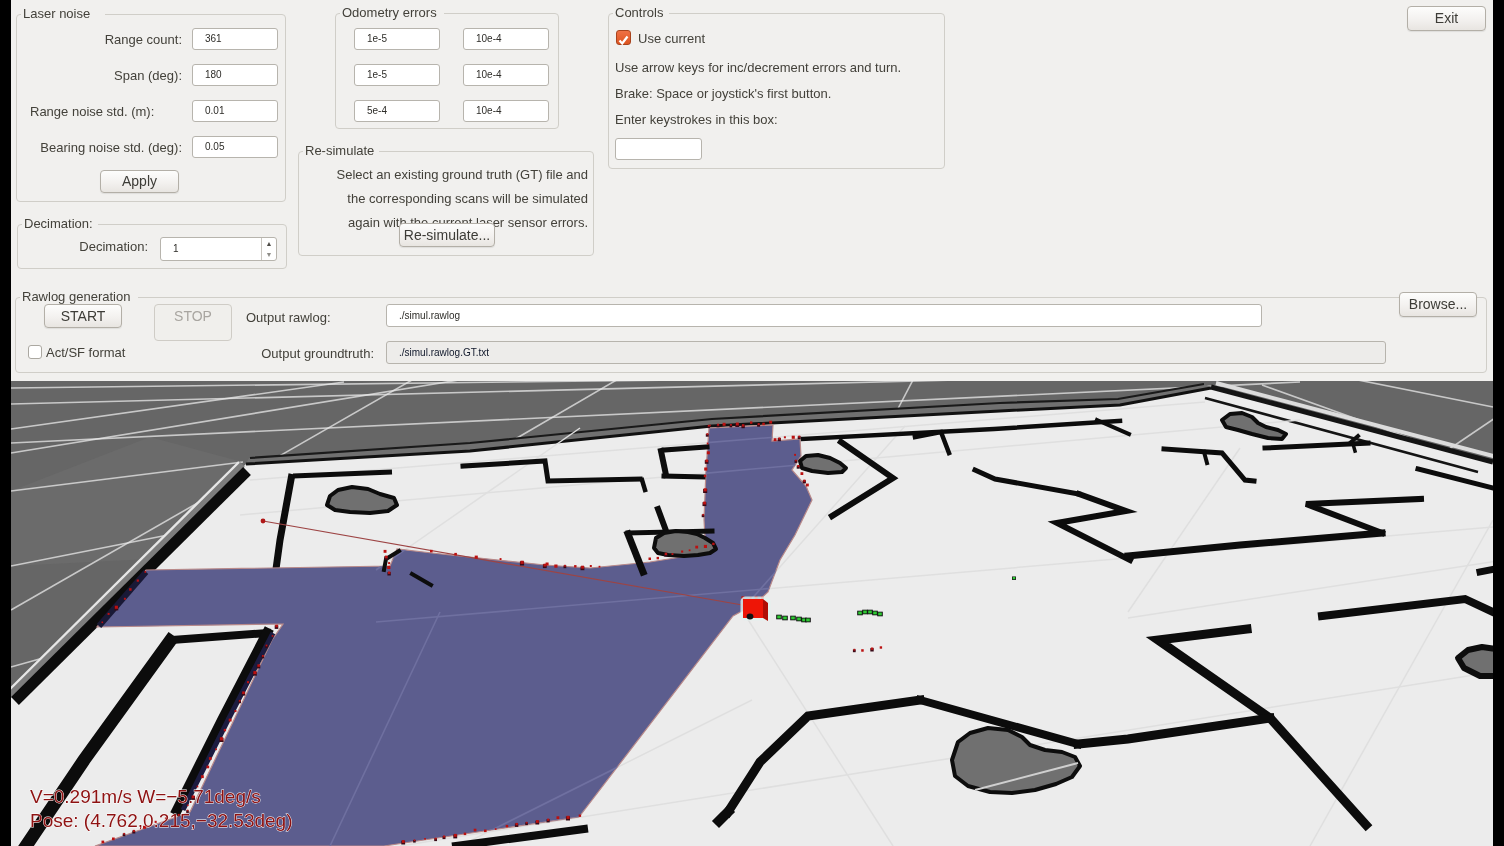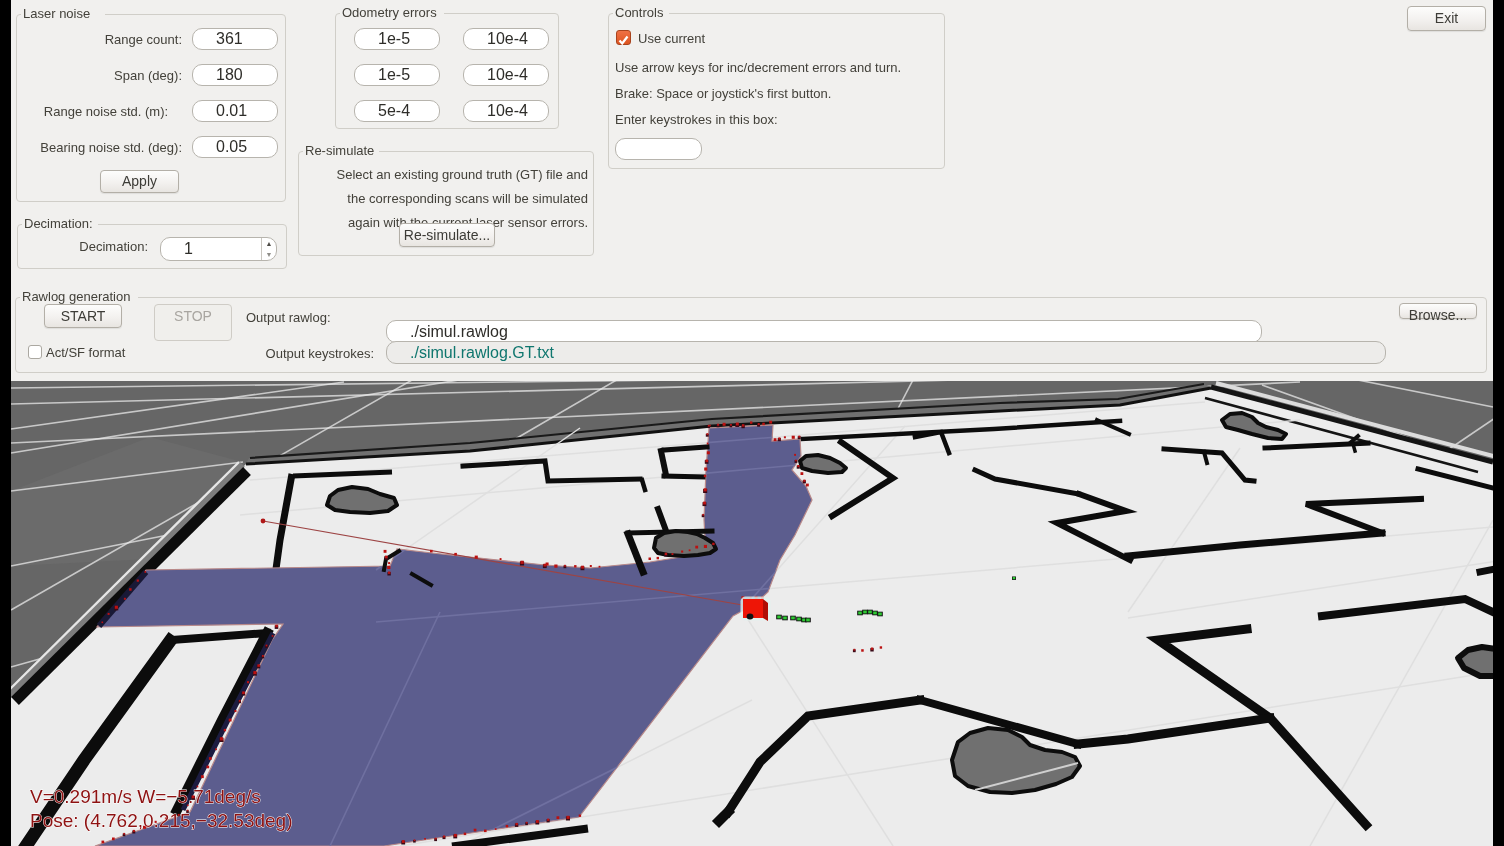--- a/index.html
+++ b/index.html
@@ -1,36 +1,36 @@
 <!DOCTYPE html>
 <html><head><meta charset="utf-8"><style>
 *{margin:0;padding:0;box-sizing:border-box}
 html,body{width:1504px;height:846px;overflow:hidden;background:#000;font-family:"Liberation Sans",sans-serif}
 #panel{position:absolute;left:11px;top:0;width:1482px;height:381px;background:#f1f0ee}
 .group{position:absolute;border:1px solid #d0cec8;border-radius:4px}
 .glabel{position:absolute;font-size:13px;color:#43413a;background:#f1f0ee;padding:0 2px;white-space:nowrap}
 .lbl{position:absolute;font-size:13px;color:#43413a;white-space:normal}
-.field{position:absolute;border:1px solid #b7b4ad;border-radius:10px;background:#fff;font-size:16px;color:#2e2d29;padding:0 23px;white-space:nowrap;overflow:hidden}
-.gfield{background:#edecea;color:#0f766e;box-shadow:none}
+.field{position:absolute;border:1px solid #b7b4ad;border-radius:3px;background:#fff;font-size:10px;color:#2e2d29;padding:0 12px;white-space:nowrap;overflow:hidden}
+.gfield{background:#edecea;color:#0f172a;box-shadow:none}
 .btn{position:absolute;border:1px solid #b3afa7;border-radius:4px;background:linear-gradient(#fdfdfc,#f3f1ef 55%,#e8e5e1);color:#3d3c37;font-size:14px;text-align:center;box-shadow:0 1px 1px rgba(0,0,0,0.08)}
 .btn.disabled{background:#f0efec;color:#a8a5a0;border-color:#cfccc6;box-shadow:none}
 .cbx{position:absolute;width:15px;height:15px;border-radius:3px}
 .cbx.on{background:linear-gradient(#ef7145,#dd5420);border:1px solid #a8431d;padding:1px}
 .cbx.off{background:#fff;border:1px solid #aba8a1;width:14px;height:14px}
 .spin{position:absolute;border-left:1px solid #c9c6c0}
 .sarr{font-size:7px;color:#4d4b46;text-align:center;height:11px;line-height:11px}
 </style></head><body>
 <div id="panel"></div>
 <div class="group" style="left:16px;top:14px;width:270px;height:188px"></div>
 <div class="glabel" style="left:21px;top:6px;width:84px">Laser noise</div>
 <div class="lbl" style="left:30px;top:32px;width:152px;text-align:right">Range count:</div>
 <div class="field" style="left:192px;top:28px;width:86px;height:22px;line-height:20px">361</div>
 <div class="lbl" style="left:30px;top:68px;width:152px;text-align:right">Span (deg):</div>
 <div class="field" style="left:192px;top:64px;width:86px;height:22px;line-height:20px">180</div>
-<div class="lbl" style="left:30px;top:104px;width:152px;text-align:center">Range noise std. (m):</div>
+<div class="lbl" style="left:30px;top:104px;width:152px;text-align:left">Range noise std. (m):</div>
 <div class="field" style="left:192px;top:100px;width:86px;height:22px;line-height:20px">0.01</div>
 <div class="lbl" style="left:30px;top:140px;width:152px;text-align:right">Bearing noise std. (deg):</div>
 <div class="field" style="left:192px;top:136px;width:86px;height:22px;line-height:20px">0.05</div>
 <div class="btn" style="left:100px;top:170px;width:79px;height:23px;line-height:21px">Apply</div>
 <div class="group" style="left:17px;top:224px;width:270px;height:45px"></div>
 <div class="glabel" style="left:22px;top:216px;width:76px">Decimation:</div>
 <div class="lbl" style="left:40px;top:239px;width:108px;text-align:right">Decimation:</div>
 <div class="field" style="left:160px;top:237px;width:117px;height:24px;line-height:22px">1</div>
 <div class="spin" style="left:261px;top:238px;width:15px;height:22px">
     <div class="sarr">▲</div>
@@ -57,25 +57,25 @@
 <div class="lbl" style="left:615px;top:60px;width:330px;text-align:left">Use arrow keys for inc/decrement errors and turn.</div>
 <div class="lbl" style="left:615px;top:86px;width:330px;text-align:left">Brake: Space or joystick's first button.</div>
 <div class="lbl" style="left:615px;top:112px;width:330px;text-align:left">Enter keystrokes in this box:</div>
 <div class="field" style="left:615px;top:138px;width:87px;height:22px;line-height:20px"></div>
 <div class="btn" style="left:1407px;top:6px;width:79px;height:25px;line-height:23px">Exit</div>
 <div class="group" style="left:15px;top:297px;width:1472px;height:76px"></div>
 <div class="glabel" style="left:20px;top:289px;width:118px">Rawlog generation</div>
 <div class="btn" style="left:44px;top:304px;width:78px;height:24px;line-height:22px">START</div>
 <div class="btn disabled" style="left:154px;top:304px;width:78px;height:37px;line-height:22px">STOP</div>
 <div class="lbl" style="left:246px;top:310px;width:130px;">Output rawlog:</div>
-<div class="field" style="left:386px;top:320px;width:876px;height:23px;line-height:21px">./simul.rawlog</div>
-<div class="btn" style="left:1399px;top:303px;width:78px;height:16px;line-height:23px">Browse...</div>
+<div class="field" style="left:386px;top:304px;width:876px;height:23px;line-height:21px">./simul.rawlog</div>
+<div class="btn" style="left:1399px;top:292px;width:78px;height:25px;line-height:23px">Browse...</div>
 <div class="cbx off" style="left:28px;top:345px"></div>
 <div class="lbl" style="left:46px;top:345px;width:120px;text-align:left">Act/SF format</div>
-<div class="lbl" style="left:246px;top:346px;width:128px;text-align:right">Output keystrokes:</div>
+<div class="lbl" style="left:246px;top:346px;width:128px;text-align:right">Output groundtruth:</div>
 <div class="field gfield" style="left:386px;top:341px;width:1000px;height:23px;line-height:21px">./simul.rawlog.GT.txt</div>
 <svg width="1504" height="465" viewBox="0 381 1504 465" style="position:absolute;left:0;top:381px">
     <rect x="0" y="381" width="1504" height="465" fill="#666666"></rect>
     <polygon points="246,463 150,437 11,491 11,566 150,559 200,509" fill="#6b6b6b"></polygon>
     <line x1="11" y1="388" x2="760" y2="379" stroke="#e9e9e9" stroke-width="1.6" stroke-opacity="0.75"></line>
     <line x1="11" y1="404" x2="995" y2="379" stroke="#e9e9e9" stroke-width="1.6" stroke-opacity="0.75"></line>
     <line x1="11" y1="443" x2="1300" y2="382" stroke="#e9e9e9" stroke-width="1.6" stroke-opacity="0.75"></line>
     <line x1="11" y1="491" x2="243" y2="462" stroke="#e9e9e9" stroke-width="1.6" stroke-opacity="0.75"></line>
     <line x1="11" y1="566" x2="178" y2="533" stroke="#e9e9e9" stroke-width="1.6" stroke-opacity="0.75"></line>
     <line x1="11" y1="667" x2="100" y2="642" stroke="#e9e9e9" stroke-width="1.6" stroke-opacity="0.75"></line>

